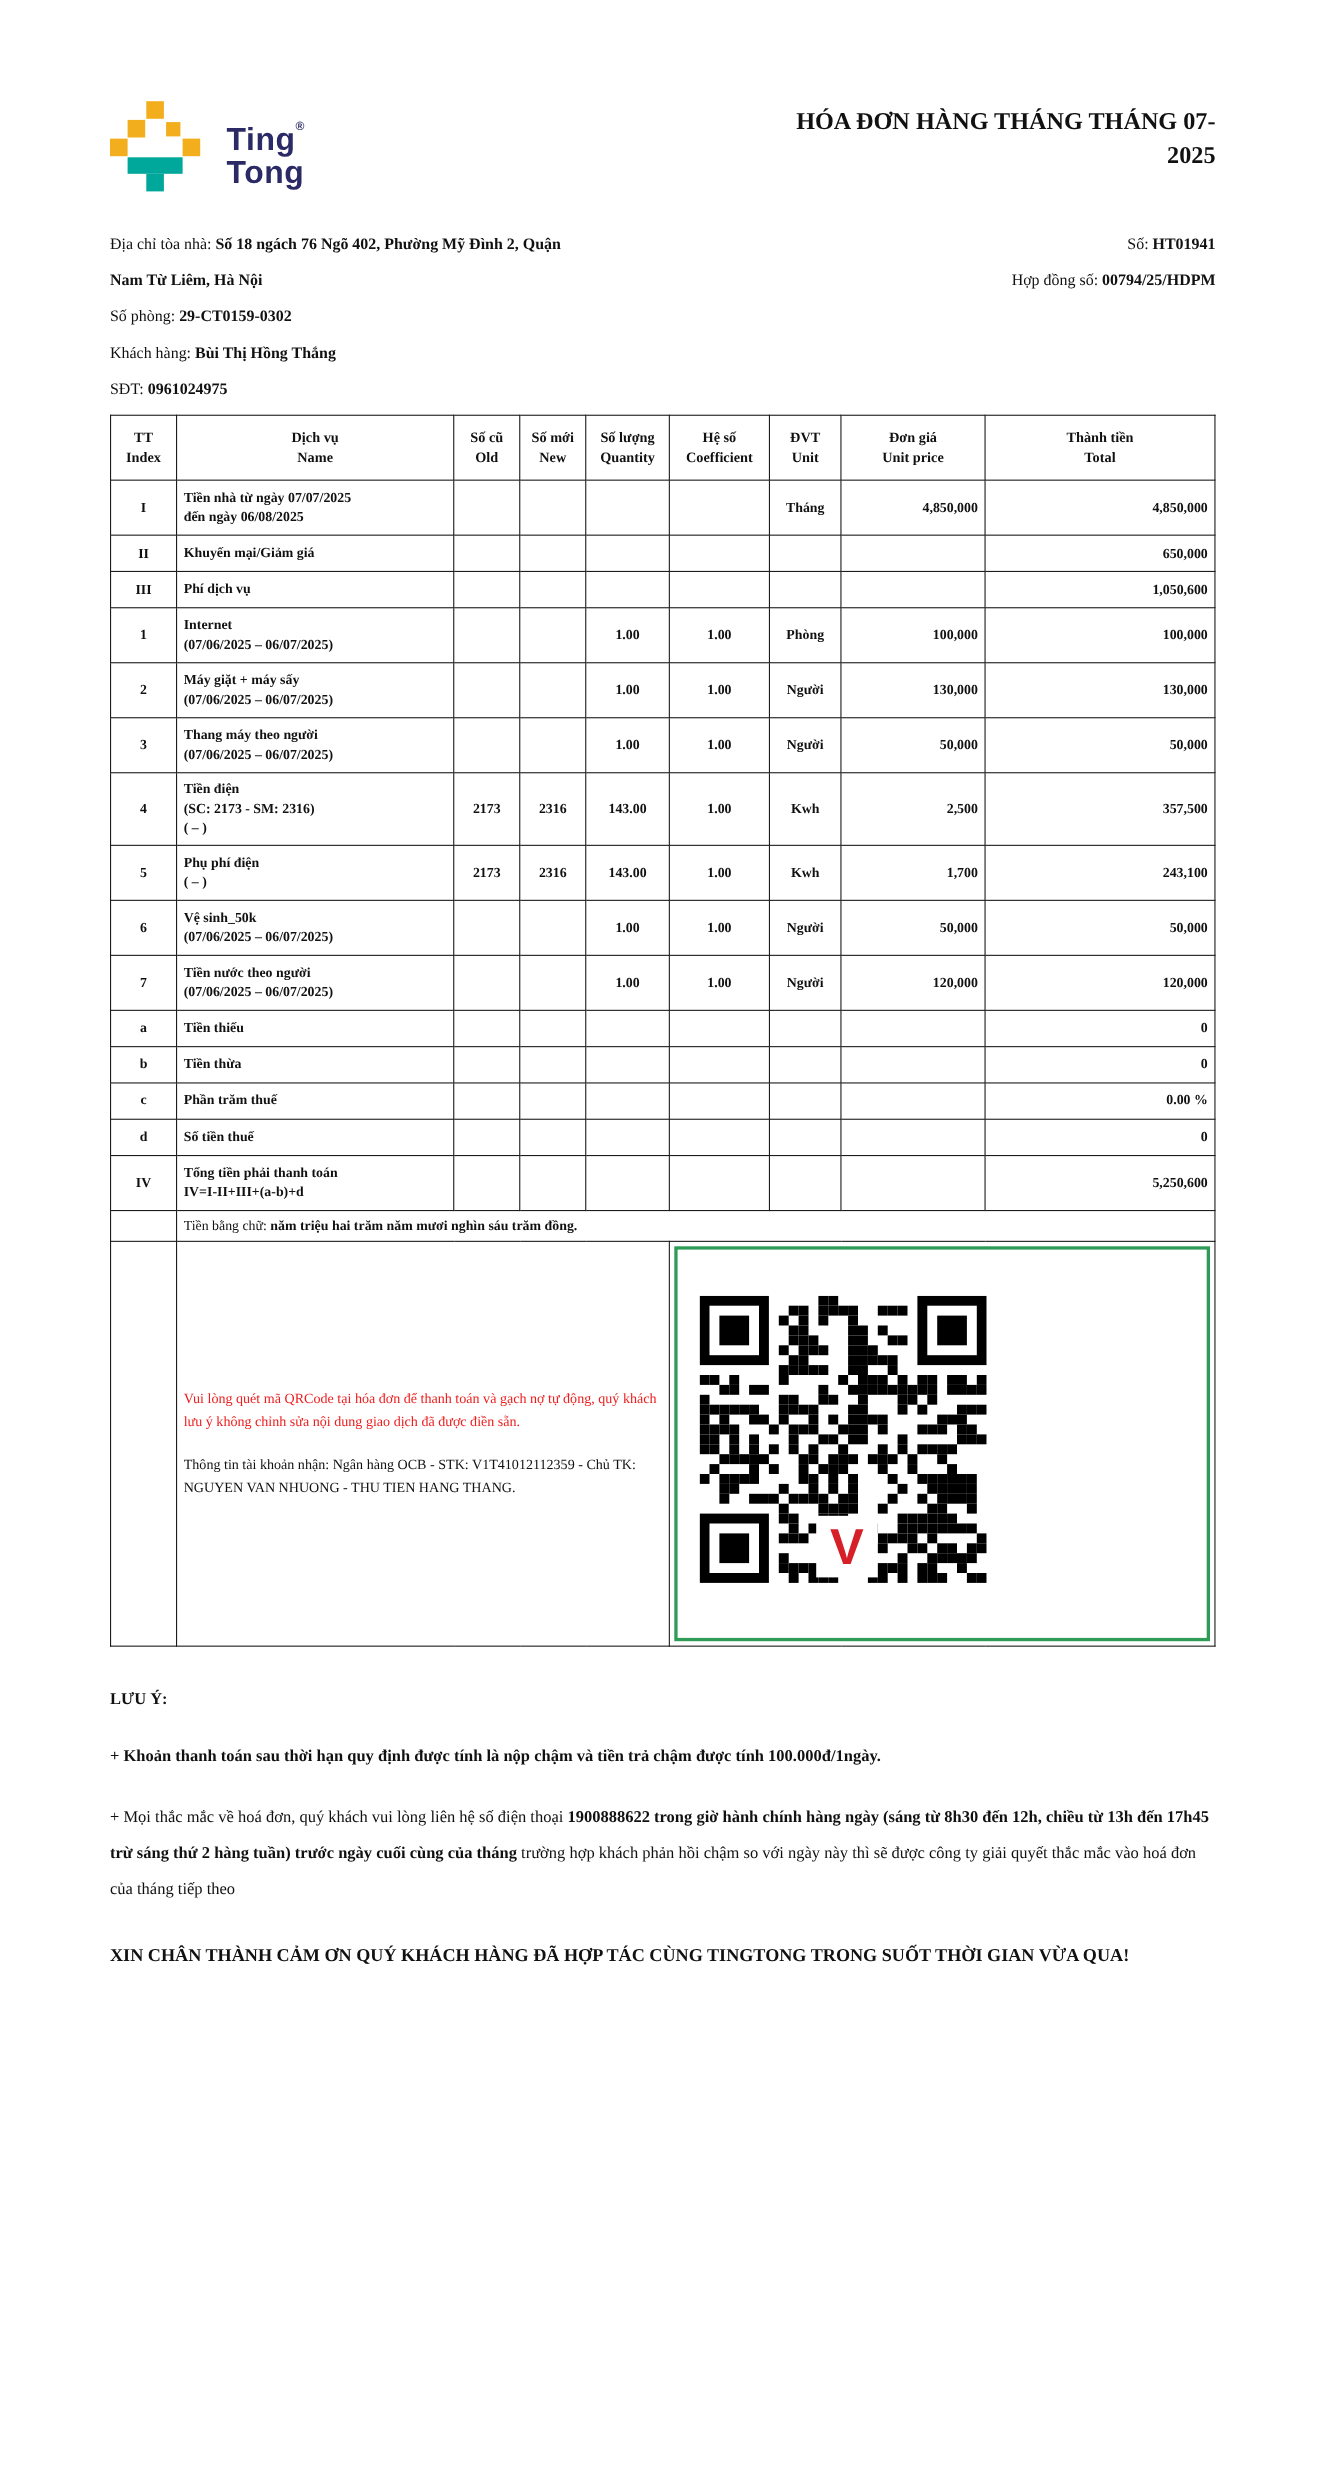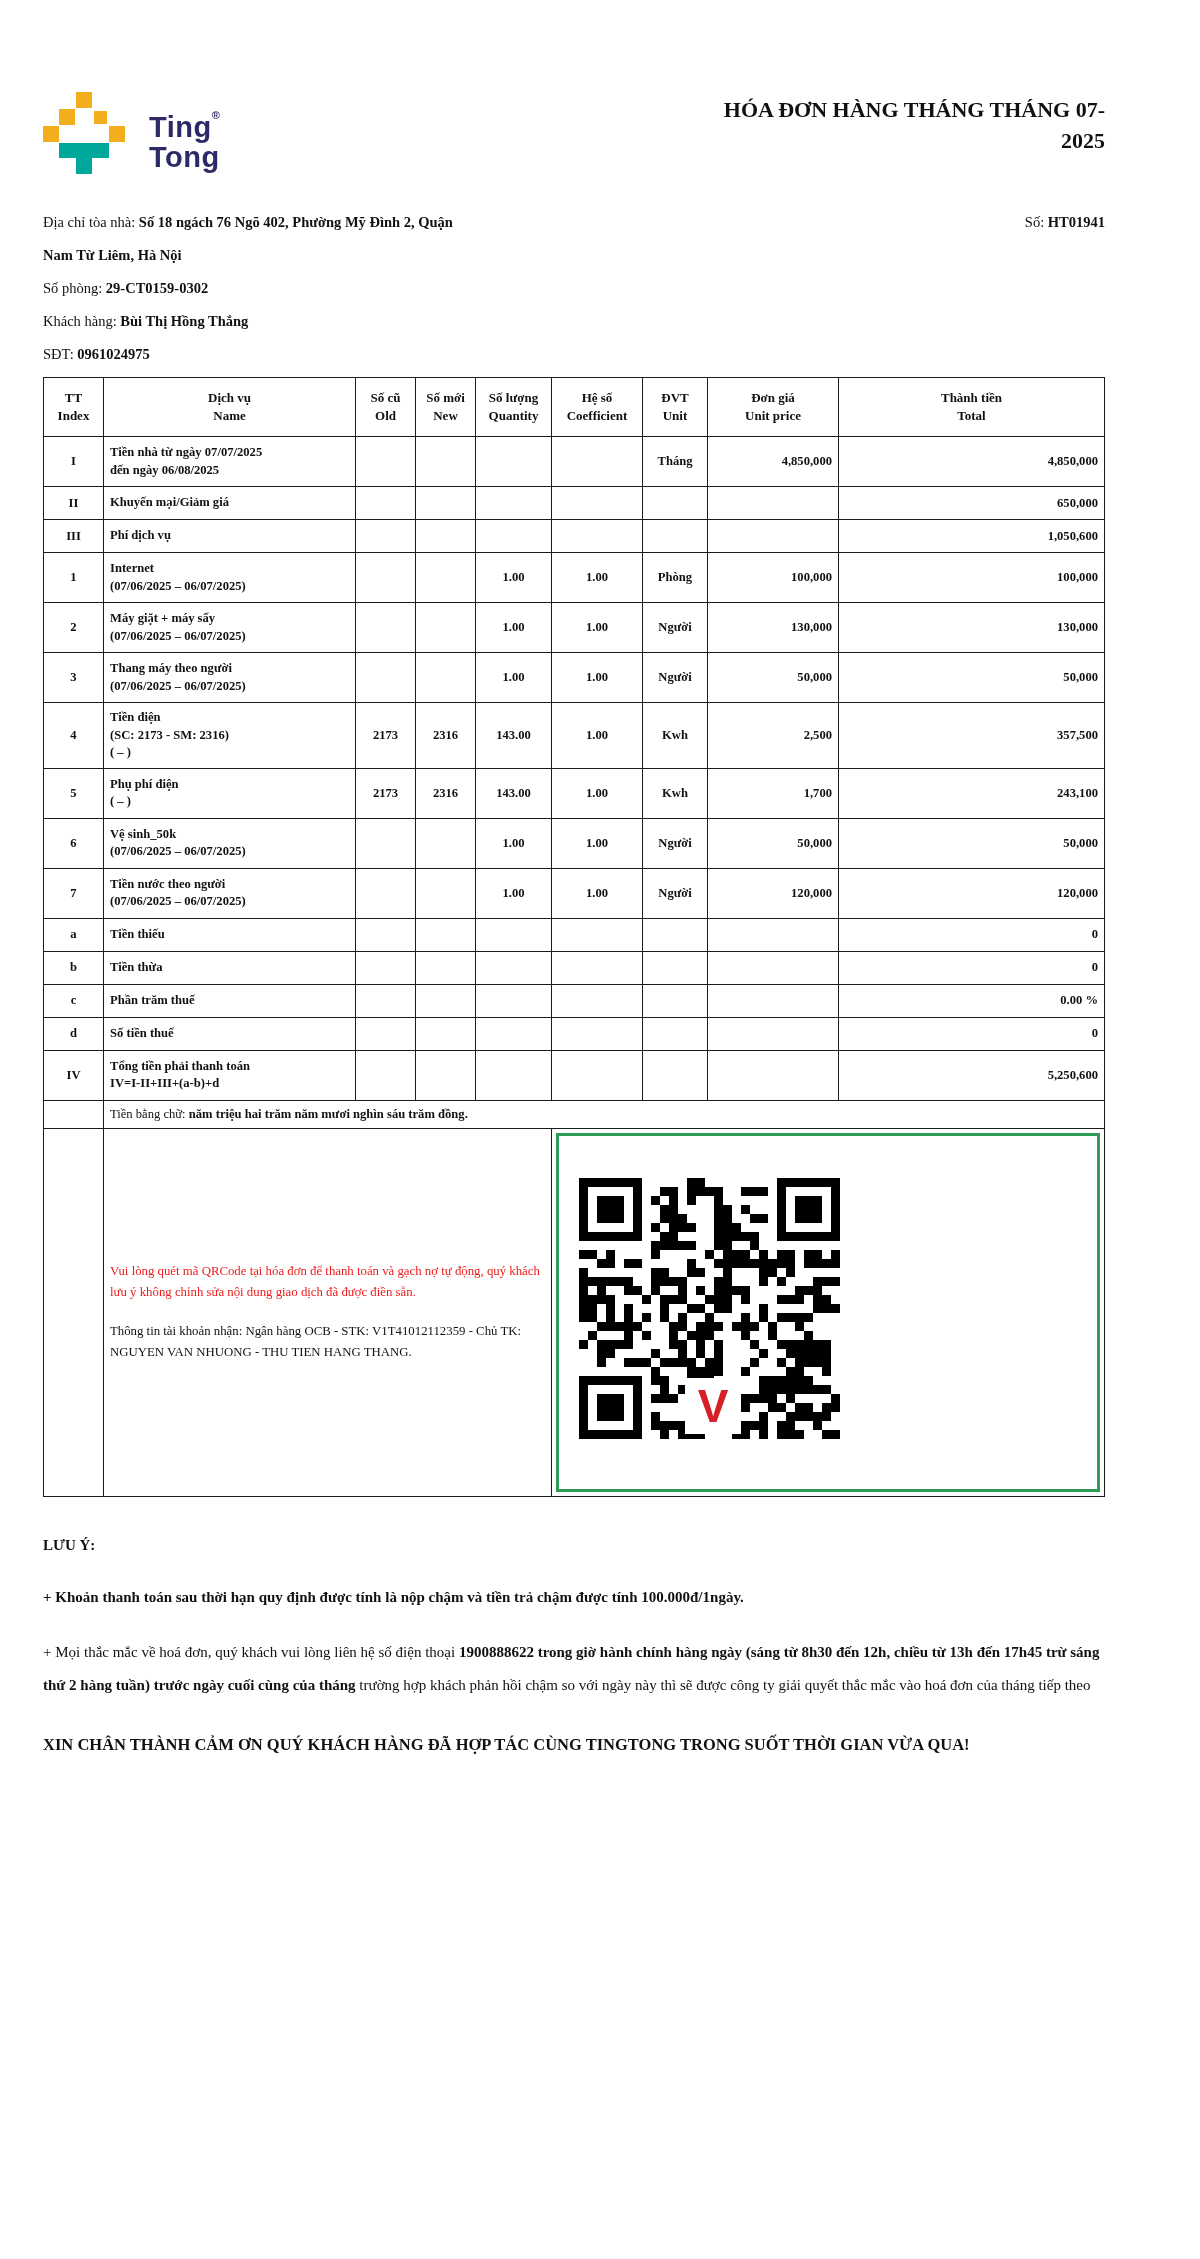--- a/index.html
+++ b/index.html
@@ -1,18 +1,18 @@
 <!DOCTYPE html>
 <html><head>
 <meta charset="utf-8">
 <style>
   html,body{margin:0;padding:0;background:#fff;}
   .page{
     width:1200px;min-height:2259px;margin:0 auto;background:#fff;
-    box-sizing:border-box;padding:92px 95px 60px 43px;position:relative;
+    box-sizing:border-box;padding:92px 95px 60px 100px;position:relative;
     font-family:"Liberation Serif","DejaVu Serif",serif;color:#111;
   }
   
   .hdr{display:flex;align-items:flex-start;}
   .logo{display:flex;align-items:flex-start;}
   .logo-icon{position:relative;width:82px;height:82px;flex:0 0 82px;}
   .logo-icon .sq{position:absolute;}
   .logo-word{margin-left:24px;margin-top:8px;
     font-family:"Liberation Sans","DejaVu Sans",sans-serif;
     font-weight:bold;font-size:29px;line-height:30px;color:#2b2a66;letter-spacing:.5px;}
@@ -88,20 +88,21 @@
   <div class="info">
     <div class="col-l">
       <div class="line"><span>Địa chỉ tòa nhà: </span><b>Số 18 ngách 76 Ngõ 402, Phường Mỹ Đình 2, Quận</b></div>
       <div class="line"><b>Nam Từ Liêm, Hà Nội</b></div>
       <div class="line"><span>Số phòng: </span><b>29-CT0159-0302</b></div>
       <div class="line"><span>Khách hàng: </span><b>Bùi Thị Hồng Thắng</b></div>
       <div class="line"><span>SĐT: </span><b>0961024975</b></div>
     </div>
     <div class="col-r">
       <div class="line"><span>Số: </span><b>HT01941</b></div>
+      <div class="line"><span>Hợp đồng số: </span><b>00794/25/HDPM</b></div>
     </div>
   </div>
 
   <table class="inv">
     <colgroup>
       <col style="width:60px">
         <col style="width:252px">
         <col style="width:60px">
       <col style="width:60px">
         <col style="width:76px">

